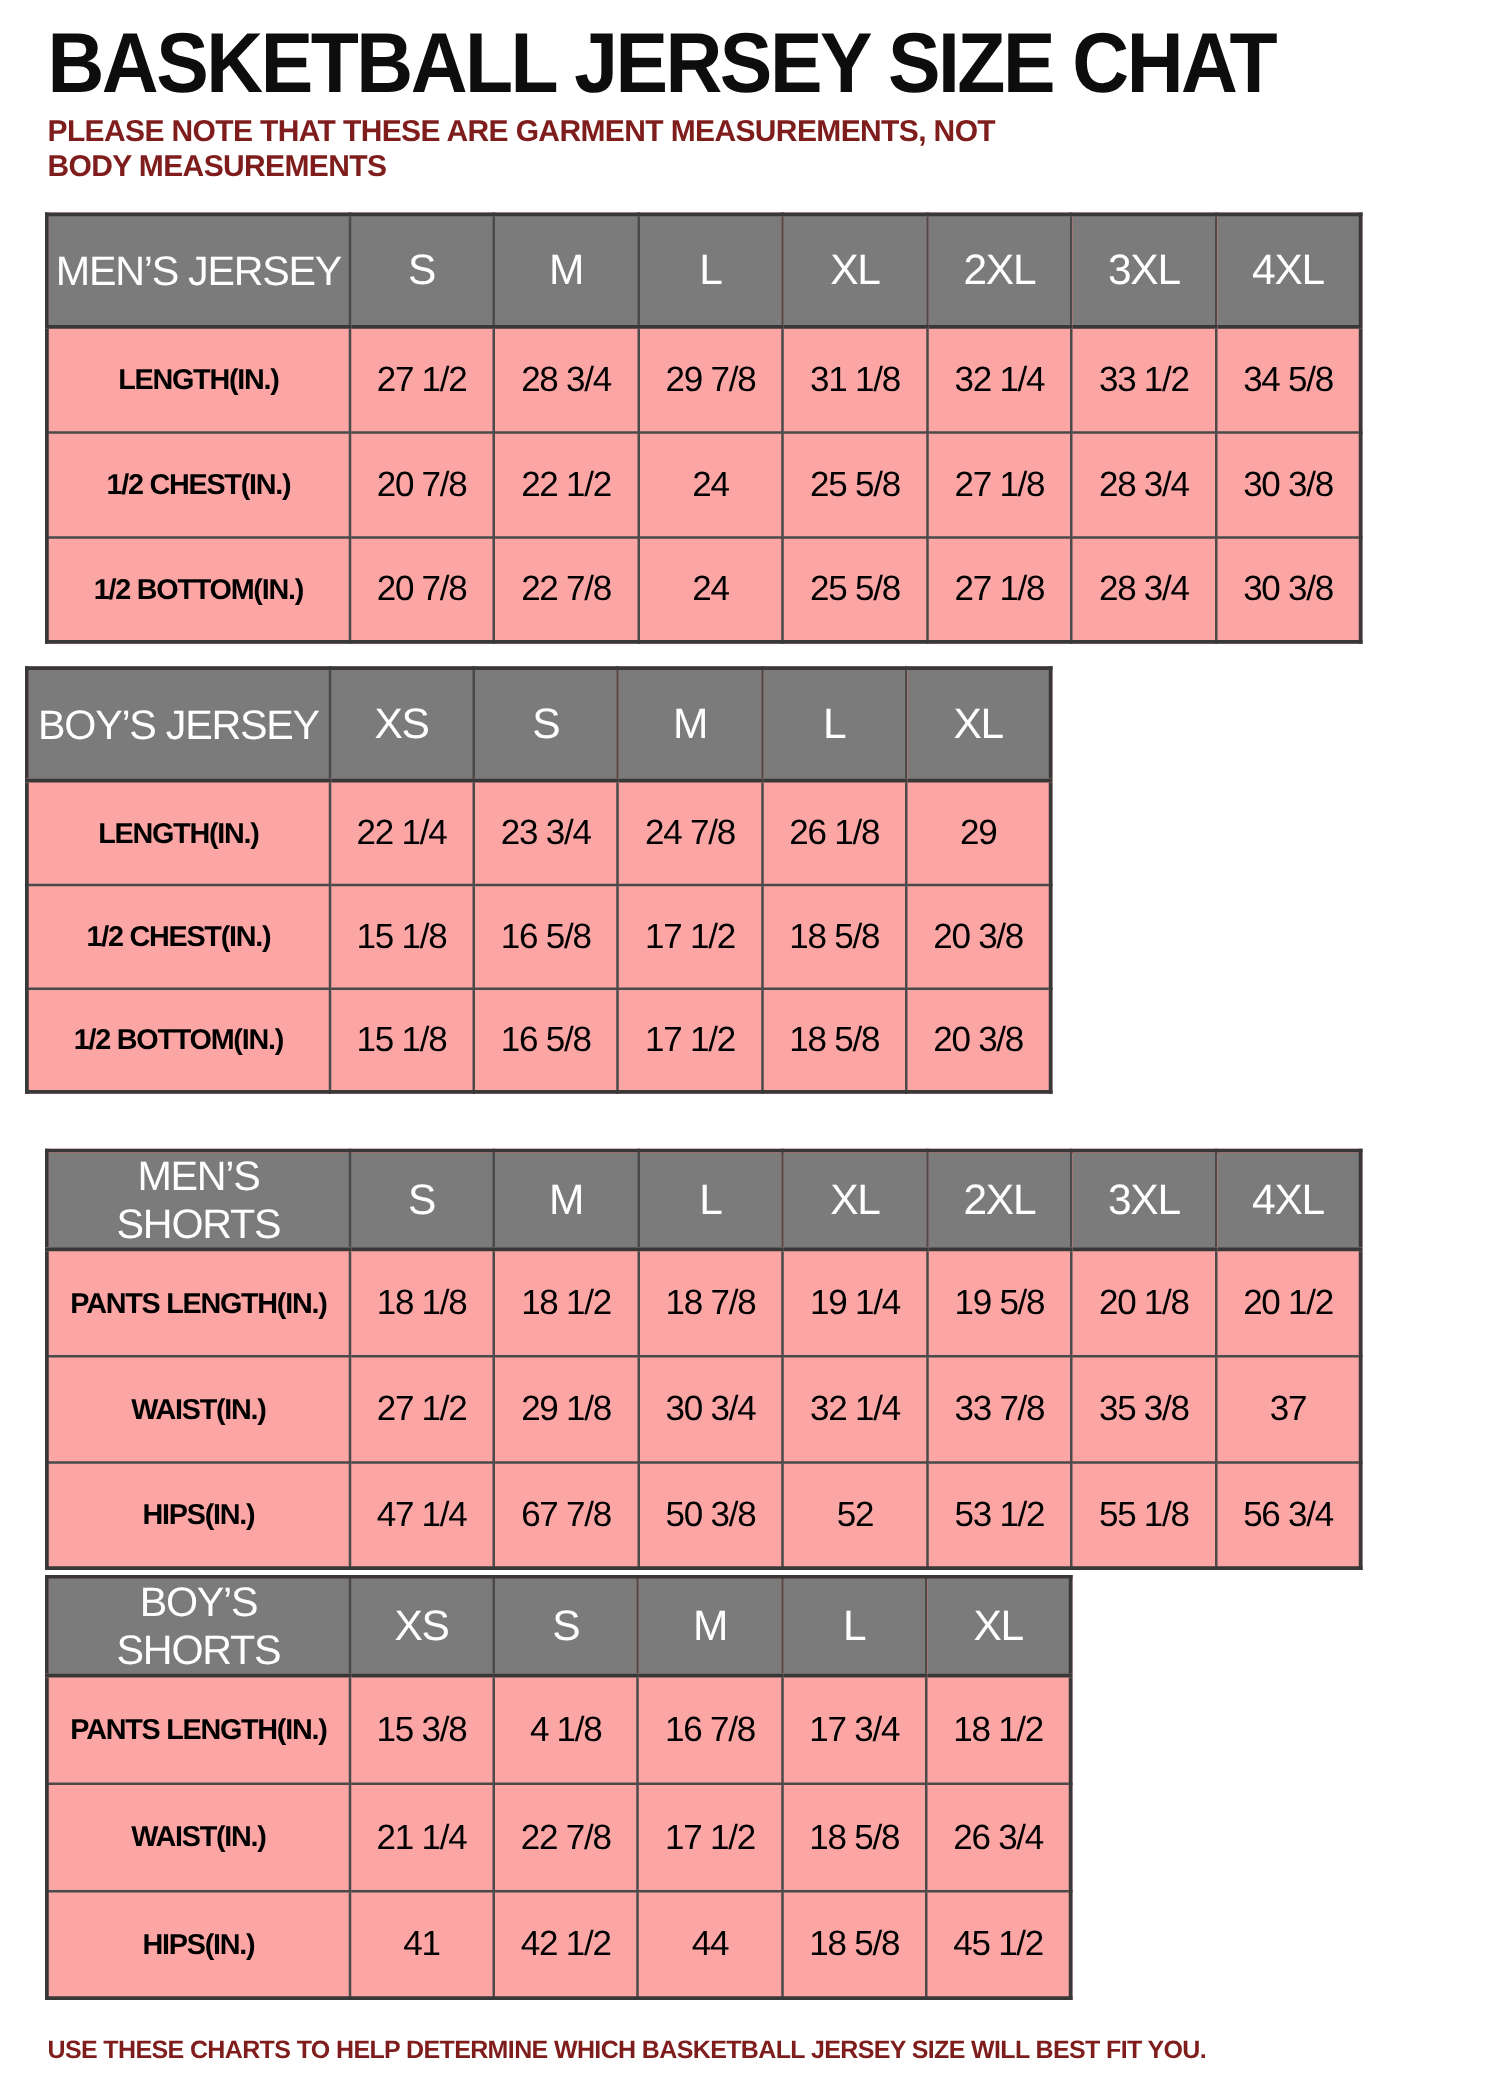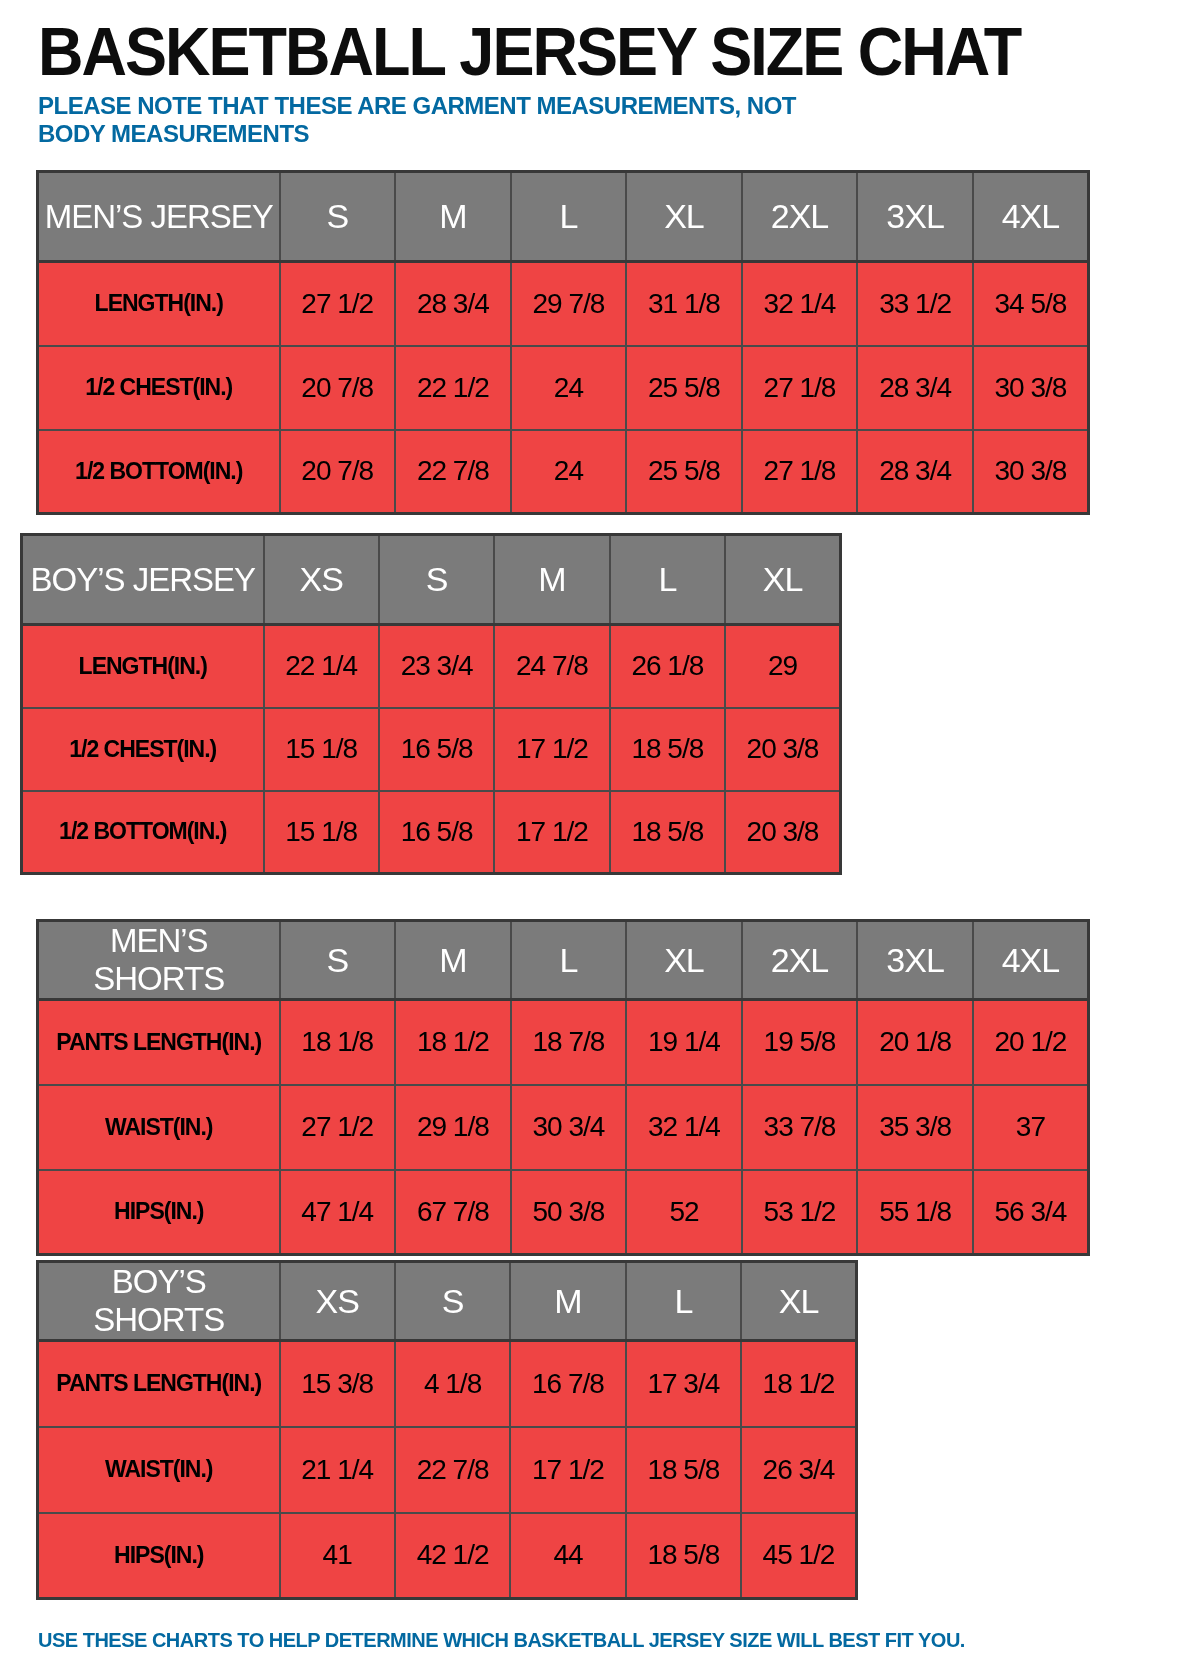--- a/index.html
+++ b/index.html
@@ -15,42 +15,42 @@
     position: absolute; left: 38px; top: 12px;
     margin: 0;
     font-size: 63px; font-weight: bold;
     letter-spacing: -2px;
     transform: scaleY(1.08); transform-origin: top left;
     color: #0d0d0d;
     white-space: nowrap;
   }
   .note {
     position: absolute;
-    color: #0369a1;
+    color: #7f1d1d;
     font-weight: bold;
     letter-spacing: -0.5px;
     margin: 0;
   }
   .note-top {
     left: 38px; top: 92px;
     width: 830px;
     font-size: 24px; line-height: 28px;
   }
   .note-bottom {
     left: 38px; top: 1626px;
     width: 1130px;
     font-size: 20px; line-height: 28px;
     white-space: nowrap;
   }
   table.size-table {
     position: absolute;
     border-collapse: collapse;
     table-layout: fixed;
     border: 3px solid #383838;
-    background: #ef4444;
+    background: #fca5a5;
   }
   table.size-table th, table.size-table td {
     border: 2px solid #4a4a4a;
     text-align: center; vertical-align: middle;
     padding: 0 4px;
     overflow: hidden;
   }
   table.size-table thead th {
     background: #7b7b7b;
     color: #ffffff;

